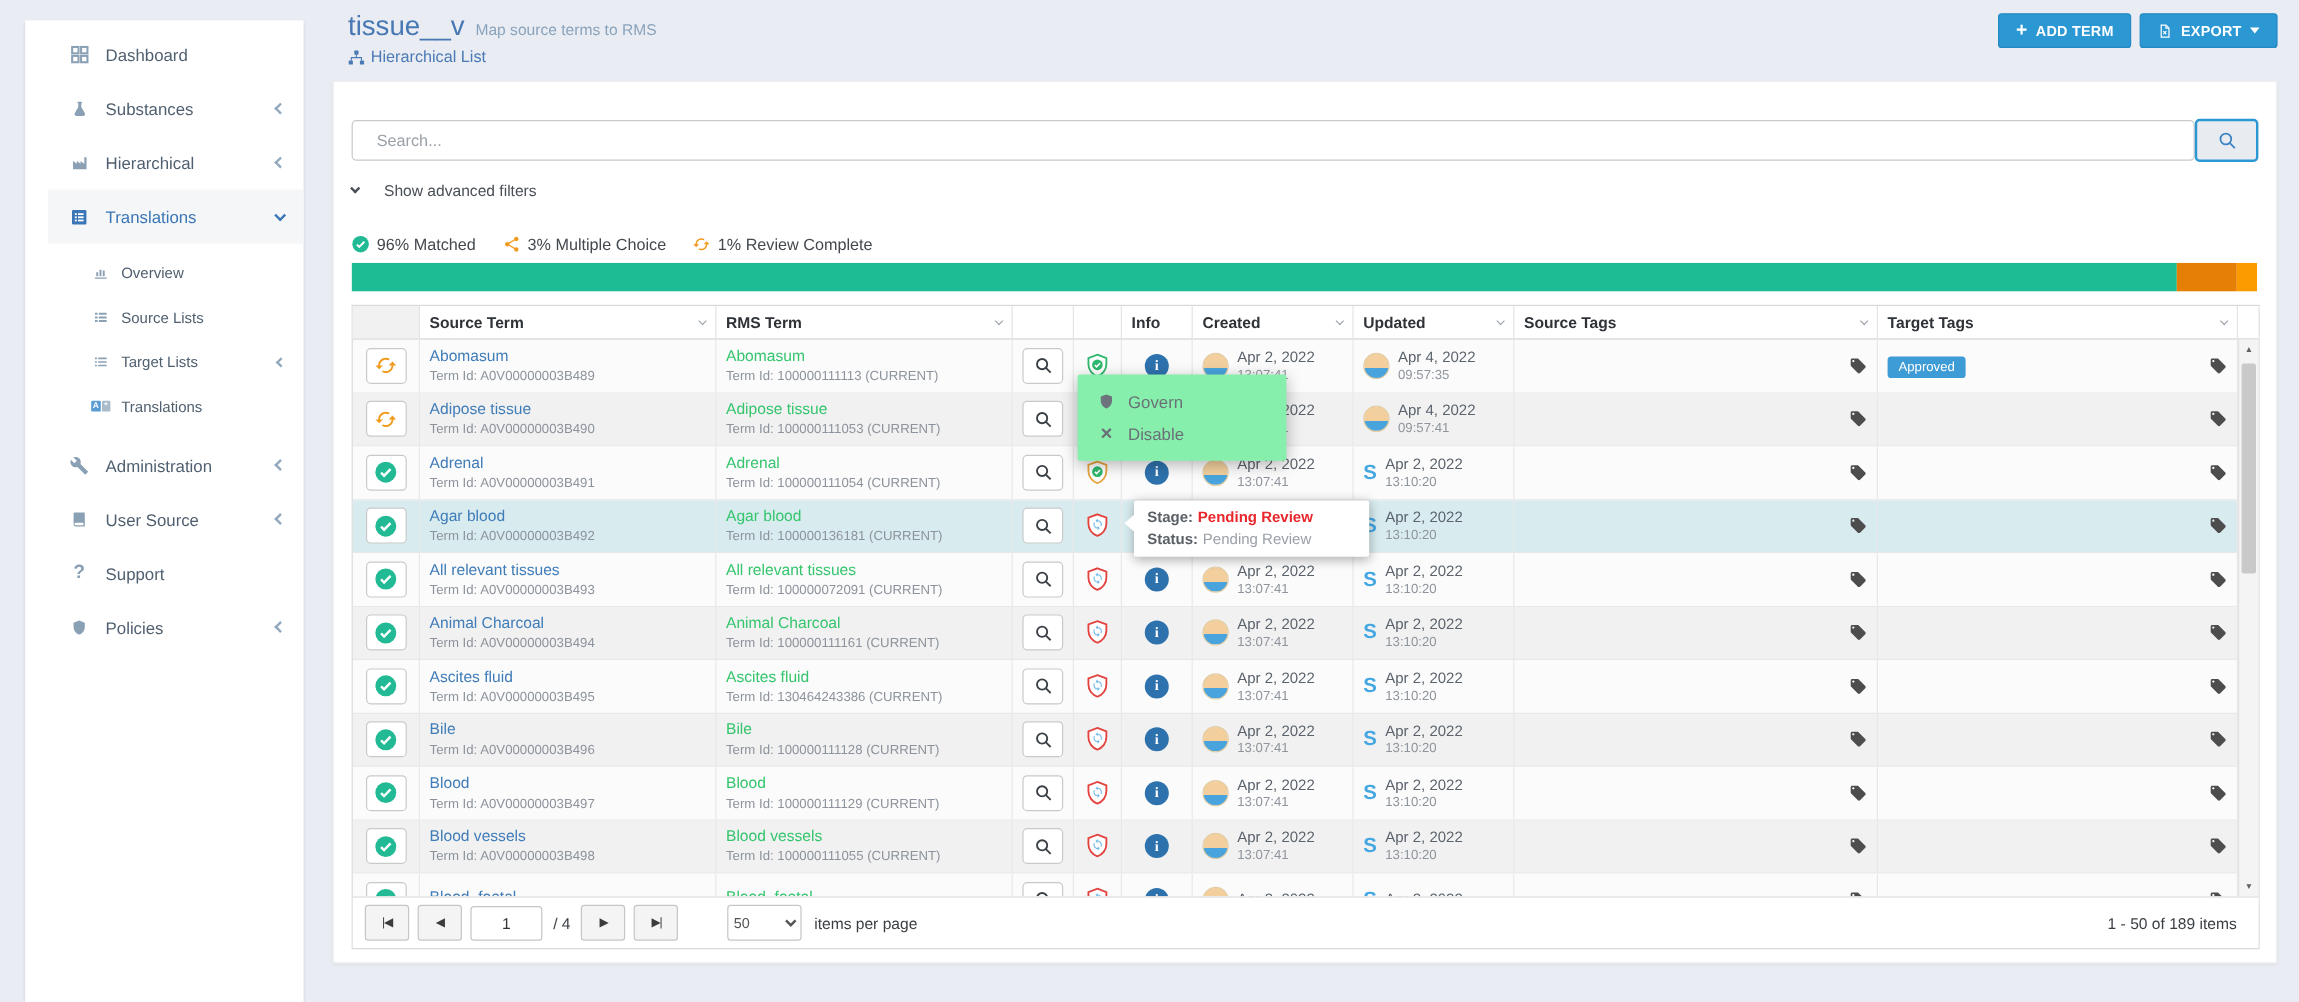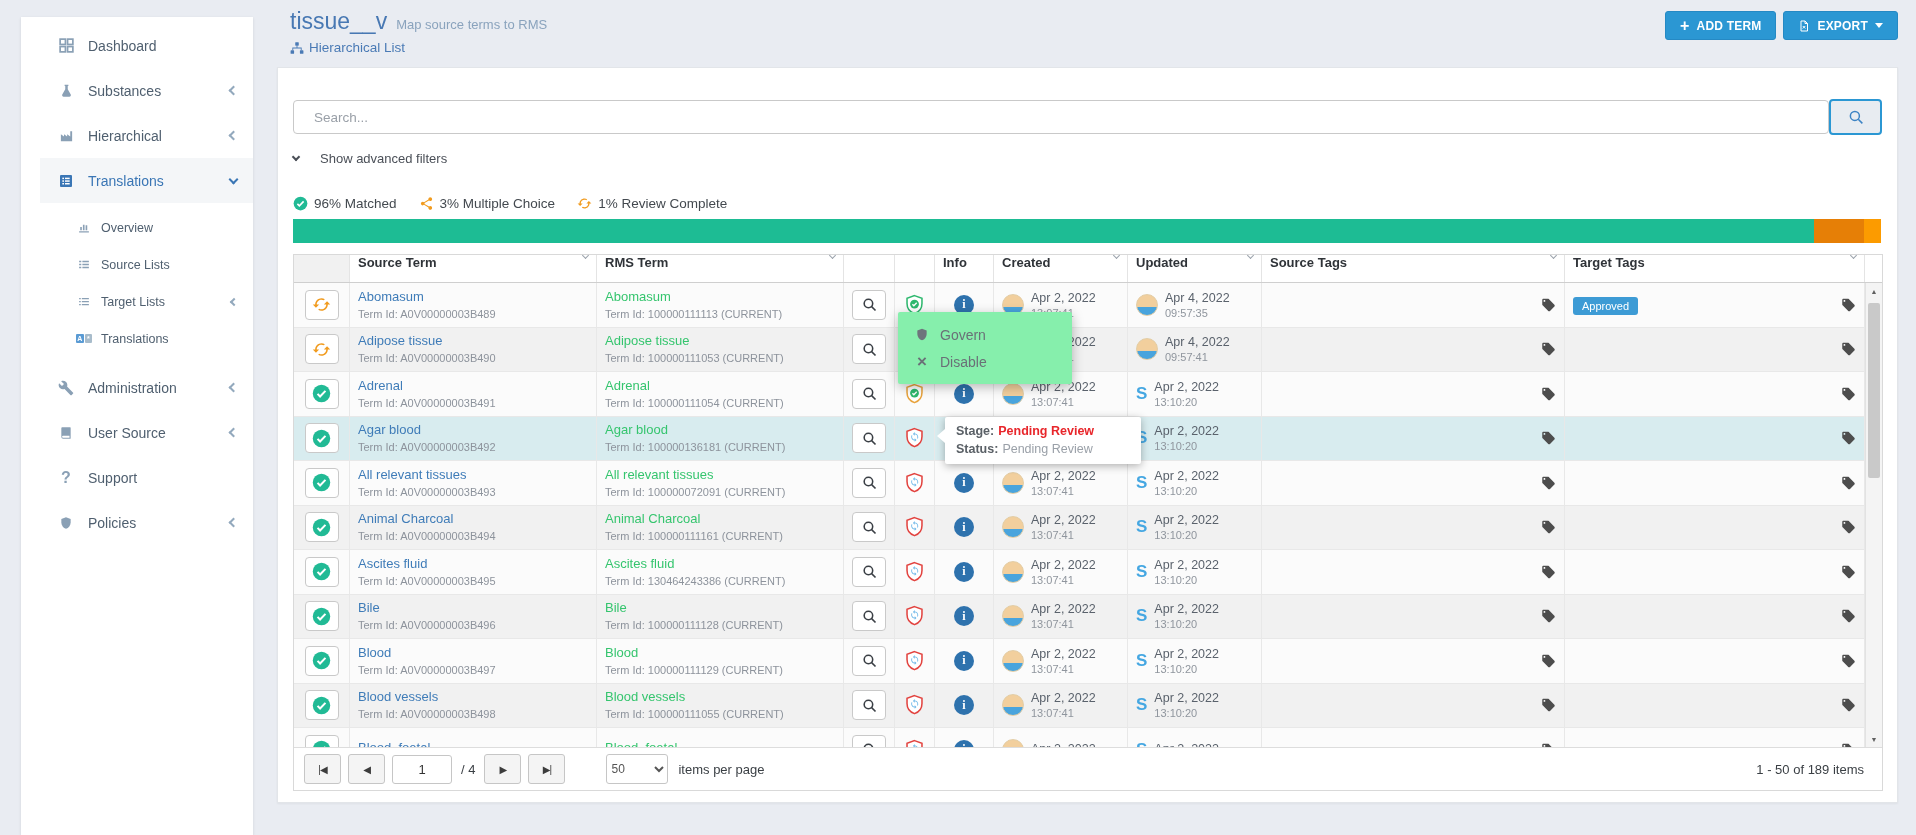--- a/index.html
+++ b/index.html
@@ -50,21 +50,21 @@
   .adv-filters .chev { width:6px; height:6px; color:#4a4f57; }
 
   .stats { position:absolute; left:15px; top:128px; display:flex; align-items:center; gap:22px; font-size:13.5px; color:#43494f; }
   .stat { display:flex; align-items:center; gap:6px; }
   .progress { position:absolute; left:15px; top:151px; width:1588px; height:24px; display:flex; overflow:hidden; }
   .pseg { height:100%; }
 
   
   .twrap { position:absolute; left:15px; top:186px; width:1590px; height:537px; border:1px solid #d9d9d9; background:#fff; }
   .thead { display:grid; grid-template-columns:56px 247px 247px 51px 40px 59px 134px 134px 303px 300px 17px; height:28px; border-bottom:1px solid #cfcfcf; font-size:13px; font-weight:700; color:#2f3338; background:#fff; }
-  .th { display:flex; padding:0 8px; border-right:1px solid #e4e4e4; }
+  .th { display:flex; align-items:center; padding:0 8px; border-right:1px solid #e4e4e4; }
   .th.first { background:#f1f1f1; }
   .th.filler { border-right:none; }
   .tbody { position:absolute; left:0; top:28px; width:1571px; height:464px; overflow:hidden; }
   .trow { display:grid; grid-template-columns:56px 247px 247px 51px 40px 59px 134px 134px 303px 300px; height:44.5px; border-bottom:1px solid #e8e8e8; cursor:pointer; }
   .trow.odd { background:#fbfbfb; }
   .trow.even { background:#f1f1f1; }
   .trow.hl { background:#d8ecef; }
   .cell { display:flex; align-items:center; padding:4px 8px; border-right:1px solid #e8e8e8; overflow:hidden; }
   .c-status, .c-mag, .c-shield, .c-info { justify-content:center; }
   .c-src, .c-rms { flex-direction:column; align-items:flex-start; justify-content:center; }

